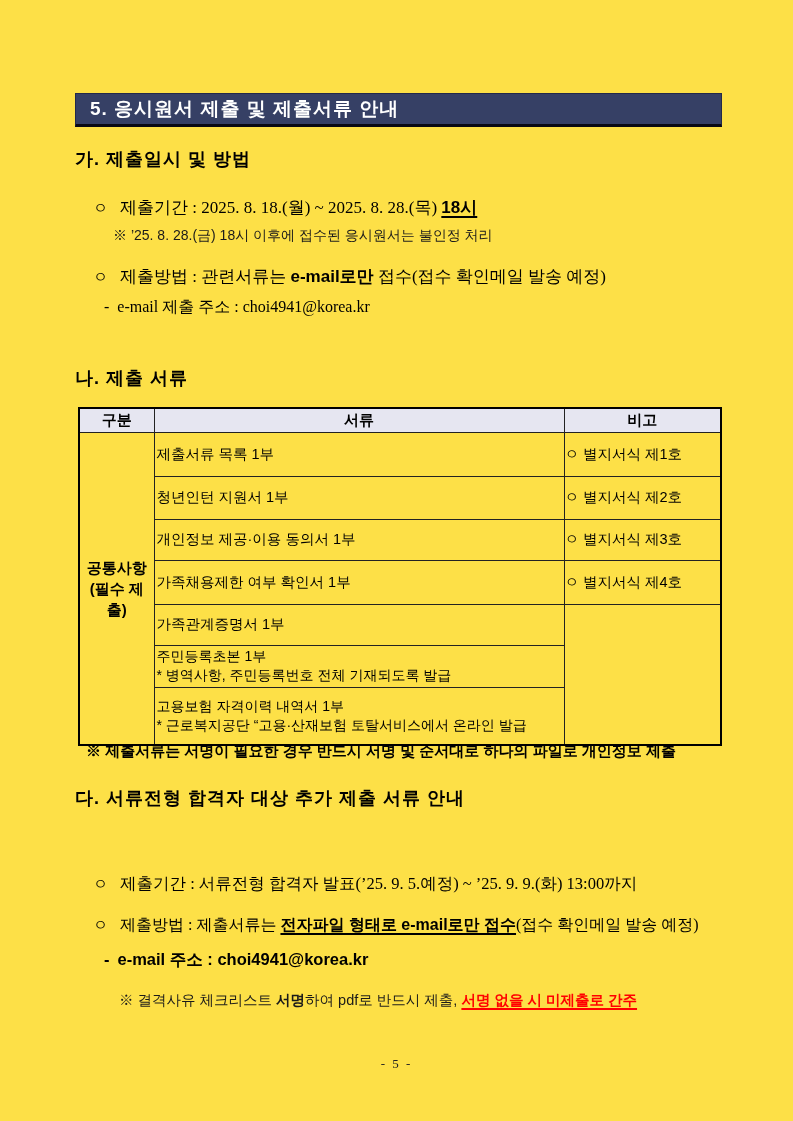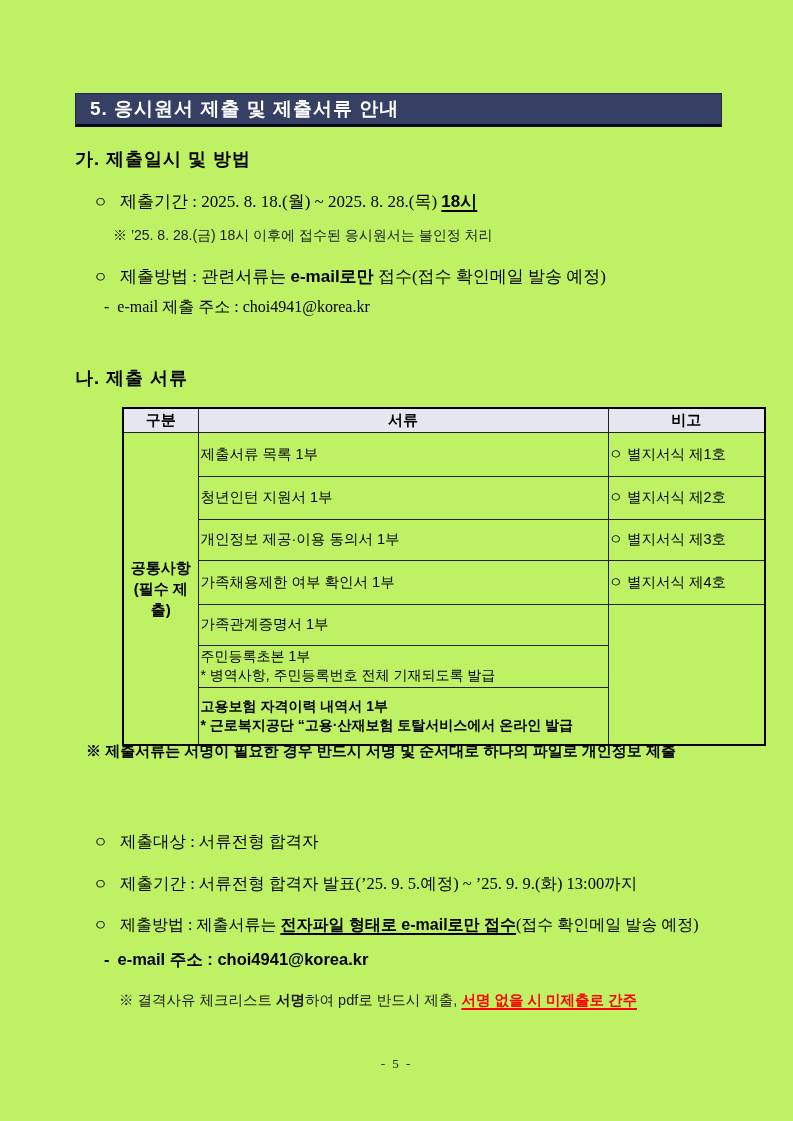--- a/index.html
+++ b/index.html
@@ -2,21 +2,21 @@
 <html lang="ko"><head>
 <meta charset="utf-8">
 <style>
   * { margin: 0; padding: 0; box-sizing: border-box; }
   html, body { background: #ffffff; }
   body { font-family: "Liberation Serif", serif; color: #000; }
   .page {
     position: relative;
     width: 793px;
     height: 1121px;
-    background: #bef264;
+    background: #fde047;
     overflow: hidden;
   }
 
   
   .title-bar {
     position: absolute;
     left: 75px; top: 93px;
     width: 647px; height: 34px;
     background: #364065;
     border: 1px solid #23294a;
@@ -93,21 +93,21 @@
     width: 642px;
     border-collapse: collapse;
     table-layout: fixed;
     font-family: "Liberation Sans", sans-serif;
     font-size: 14.5px;
   }
   .doc-table th, .doc-table td {
     border: 1px solid #222;
     overflow: hidden;
   }
-  .doc-table { border: 2px solid #000; margin-left: 44px; }
+  .doc-table { border: 2px solid #000; }
   .doc-table thead th {
     background: #e6e6f1;
     font-weight: 700;
     font-size: 15px;
     text-align: center;
     height: 24px;
     border-bottom: 1px solid #222;
   }
   .doc-table .outer-b { border-bottom: 2px solid #000; }
   .col-cat  { width: 75px; }
@@ -122,21 +122,21 @@
   }
   .cell-doc {
     padding-left: 2px;
     vertical-align: middle;
     line-height: 19px;
   }
   .cell-note {
     vertical-align: middle;
   }
   tr.h44 { height: 44px; } tr.h43 { height: 43px; } tr.h41 { height: 41px; }
-  tr.h42 { height: 42px; } tr.h46 { height: 58px; font-weight: bold; }
+  tr.h42 { height: 42px; } tr.h46 { height: 58px; }
 
   .footnote {
     position: absolute;
     left: 86px; top: 742px;
     font-family: "Liberation Sans", sans-serif;
     font-weight: 700;
     font-size: 15px;
     white-space: nowrap;
   }
 
@@ -155,21 +155,21 @@
 <body>
 
 <div class="page">
 
   <div class="title-bar">
     <span>5. 응시원서 제출 및 제출서류 안내</span>
   </div>
 
   <div class="sec-heading" style="top:147px;">가. 제출일시 및 방법</div>
 
-  <div class="bullet-line" style="top:190px;">
+  <div class="bullet-line" style="top:196px;">
     <span class="bullet">ㅇ</span><span>제출기간 : 2025. 8. 18.(월)  ~  2025. 8. 28.(목) </span><span class="b-u-sans">18시</span>
   </div>
 
   <div class="ref-note" style="top:227px; font-size:14px;">※ ’25. 8. 28.(금) 18시 이후에 접수된 응시원서는 불인정 처리</div>
 
   <div class="bullet-line" style="top:265px;">
     <span class="bullet">ㅇ</span><span>제출방법 : 관련서류는 </span><span class="b-sans">e-mail로만</span><span> 접수(접수 확인메일 발송 예정)</span>
   </div>
 
   <div class="sub-dash" style="top:297px;">
@@ -227,24 +227,22 @@
         <td class="cell-doc outer-b" style="font-size:14px;">
           <div>고용보험 자격이력 내역서 1부</div>
           <div>* 근로복지공단 “고용·산재보험 토탈서비스에서 온라인 발급</div>
         </td>
       </tr>
     </tbody>
   </table>
 
   <div class="footnote">※ 제출서류는 서명이 필요한 경우 반드시 서명 및 순서대로 하나의 파일로 개인정보 제출</div>
 
-
-  <div class="bullet-line" style="top:831px; font-size:16.5px;">
-    <span class="bullet">ㅇ</span><span>제출대상 : 서류전형 합격자</span>
-  </div>
+  <div class="sec-heading" style="top:786px;">다. 서류전형 합격자 대상 추가 제출 서류 안내</div>
+
 
   <div class="bullet-line" style="top:873px; font-size:16.5px;">
     <span class="bullet">ㅇ</span><span>제출기간 : 서류전형 합격자 발표(’25. 9. 5.예정) ~ ’25. 9. 9.(화) 13:00까지</span>
   </div>
 
   <div class="bullet-line" style="top:915px; font-size:16px;">
     <span class="bullet">ㅇ</span><span>제출방법 : 제출서류는 </span><span class="b-u-sans">전자파일 형태로 e-mail로만 접수</span><span>(접수 확인메일 발송 예정)</span>
   </div>
 
   <div class="sub-dash bold-sans" style="top:949px;">

